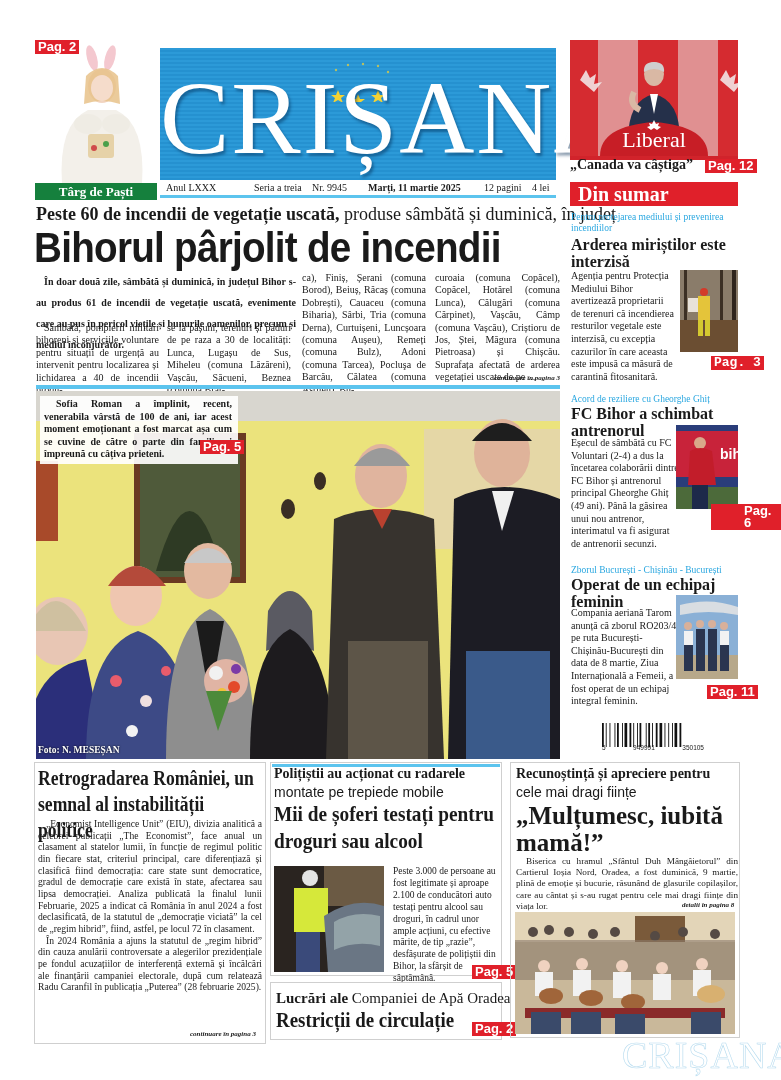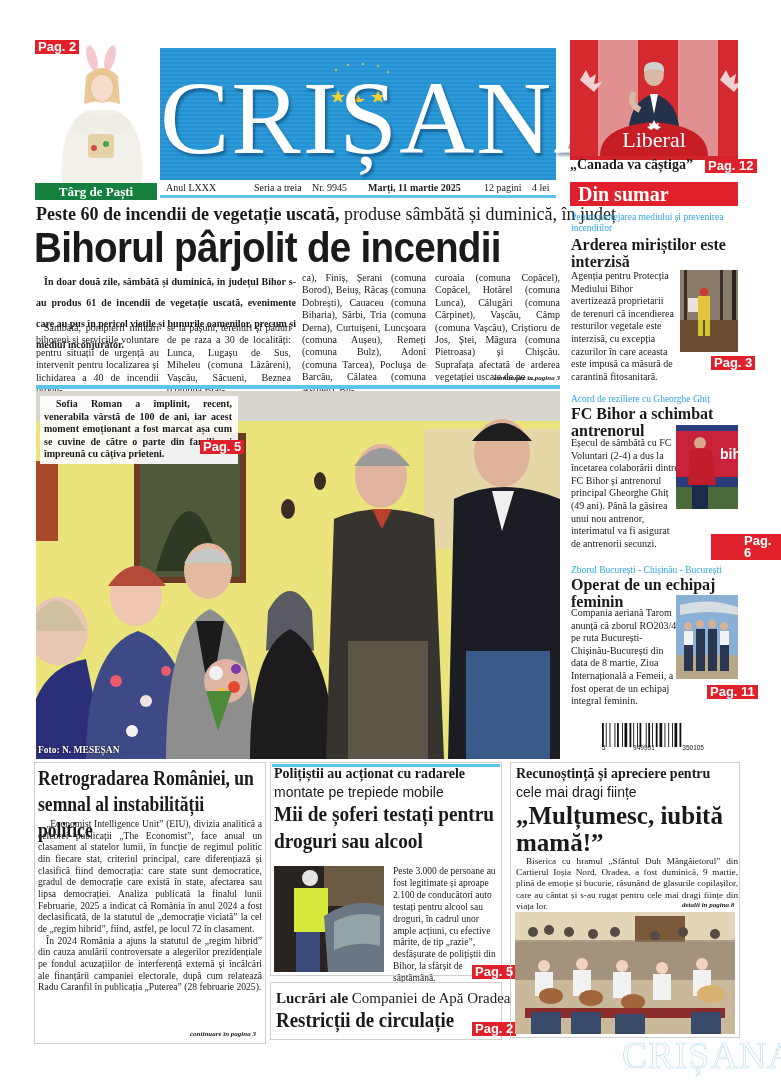--- a/index.html
+++ b/index.html
@@ -211,37 +211,37 @@
       <rect x="40" y="0" width="3" height="70" fill="#3b2f24"></rect>
       <rect x="52" y="0" width="4" height="82" fill="#2e241c"></rect>
     <rect x="0" y="50" width="58" height="32" fill="#6b4e32"></rect>
     <circle cx="24" cy="22" r="4" fill="#d33a2a"></circle>
     <rect x="18" y="26" width="12" height="24" fill="#e4c43a"></rect>
     <rect x="8" y="28" width="10" height="14" fill="#e8e2da"></rect>
     <rect x="18" y="50" width="5" height="16" fill="#d4c830"></rect>
       <rect x="25" y="50" width="5" height="16" fill="#d4c830"></rect>
   </svg>
 </div>
-<div class="pag" style="left:711px;top:356px;">Pag. 3</div>
+<div class="pag" style="left:711px;top:356px;font-family:Liberation Mono, monospace;">Pag. 3</div>
 
 <div class="r-kicker" style="top:394px;">Acord de reziliere cu Gheorghe Ghiț</div>
 <div class="r-title" style="top:405px;">FC Bihor a schimbat antrenorul</div>
 <div class="r-text" style="top:437px;width:108px;">Eșecul de sâmbătă cu FC Voluntari (2-4) a dus la încetarea colaborării dintre FC Bihor și antrenorul principal Gheorghe Ghiț (49 ani). Până la găsirea unui nou antrenor, interimatul va fi asigurat de antrenorii secunzi.</div>
 <div class="r-img" style="left:676px;top:425px;width:62px;height:84px;">
   <svg width="62" height="84" viewBox="0 0 62 84">
     <rect width="62" height="84" fill="#2a3d7a"></rect>
     <rect x="0" y="6" width="62" height="46" fill="#c8233a"></rect>
     <text x="44" y="34" font-family="Liberation Sans, sans-serif" font-weight="bold" font-size="14" fill="#fff">bih</text>
     <rect x="0" y="62" width="62" height="22" fill="#4c6a3a"></rect>
     <circle cx="24" cy="18" r="6" fill="#d9a88a"></circle>
     <path d="M12 60 l2 -34 q10 -6 22 0 l4 34z" fill="#c21d2a"></path>
     <rect x="16" y="60" width="16" height="24" fill="#1d2a4a"></rect>
   </svg>
 </div>
-<div class="pag" style="left:711px;top:534px;padding-left:33px;">Pag. 6</div>
+<div class="pag" style="left:711px;top:504px;padding-left:33px;">Pag. 6</div>
 
 <div class="r-kicker" style="top:565px;">Zborul București - Chișinău - București</div>
 <div class="r-title" style="top:576px;">Operat de un echipaj feminin</div>
 <div class="r-text" style="top:607px;width:108px;">Compania aeriană Tarom anunță că zborul RO203/4 pe ruta București-Chișinău-București din data de 8 martie, Ziua Internațională a Femeii, a fost operat de un echipaj integral feminin.</div>
 <div class="r-img" style="left:676px;top:595px;width:62px;height:84px;">
   <svg width="62" height="84" viewBox="0 0 62 84">
     <rect width="62" height="84" fill="#8ab0d6"></rect>
     <rect x="0" y="60" width="62" height="24" fill="#b7a88a"></rect>
     <path d="M4 10 q30 -8 58 2 l0 8 q-30 -6 -58 0z" fill="#d8dde2"></path>
     <g fill="#2a3550">

